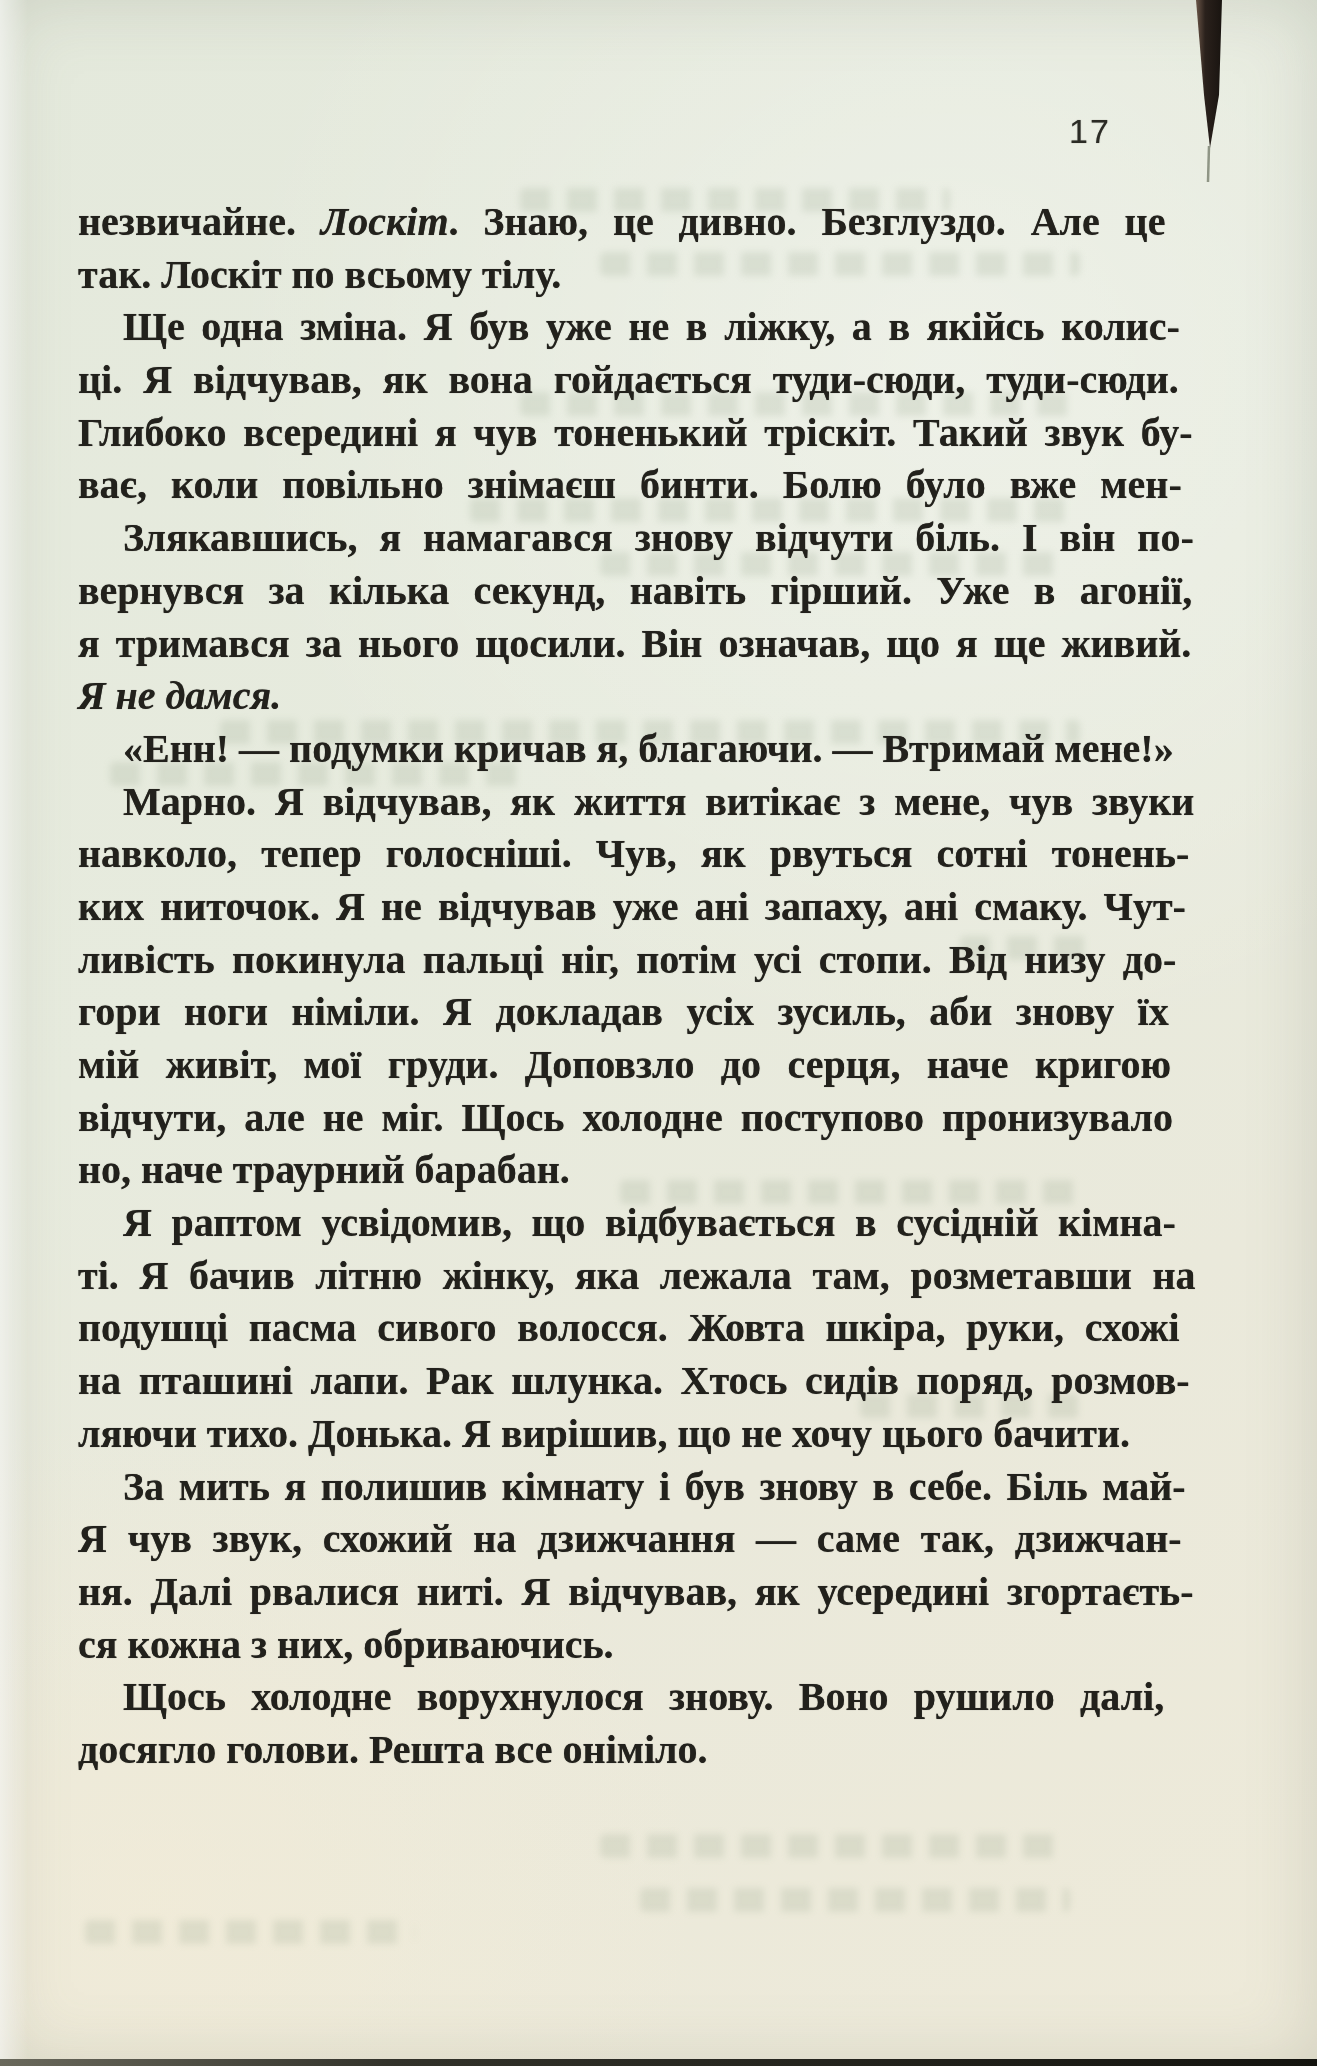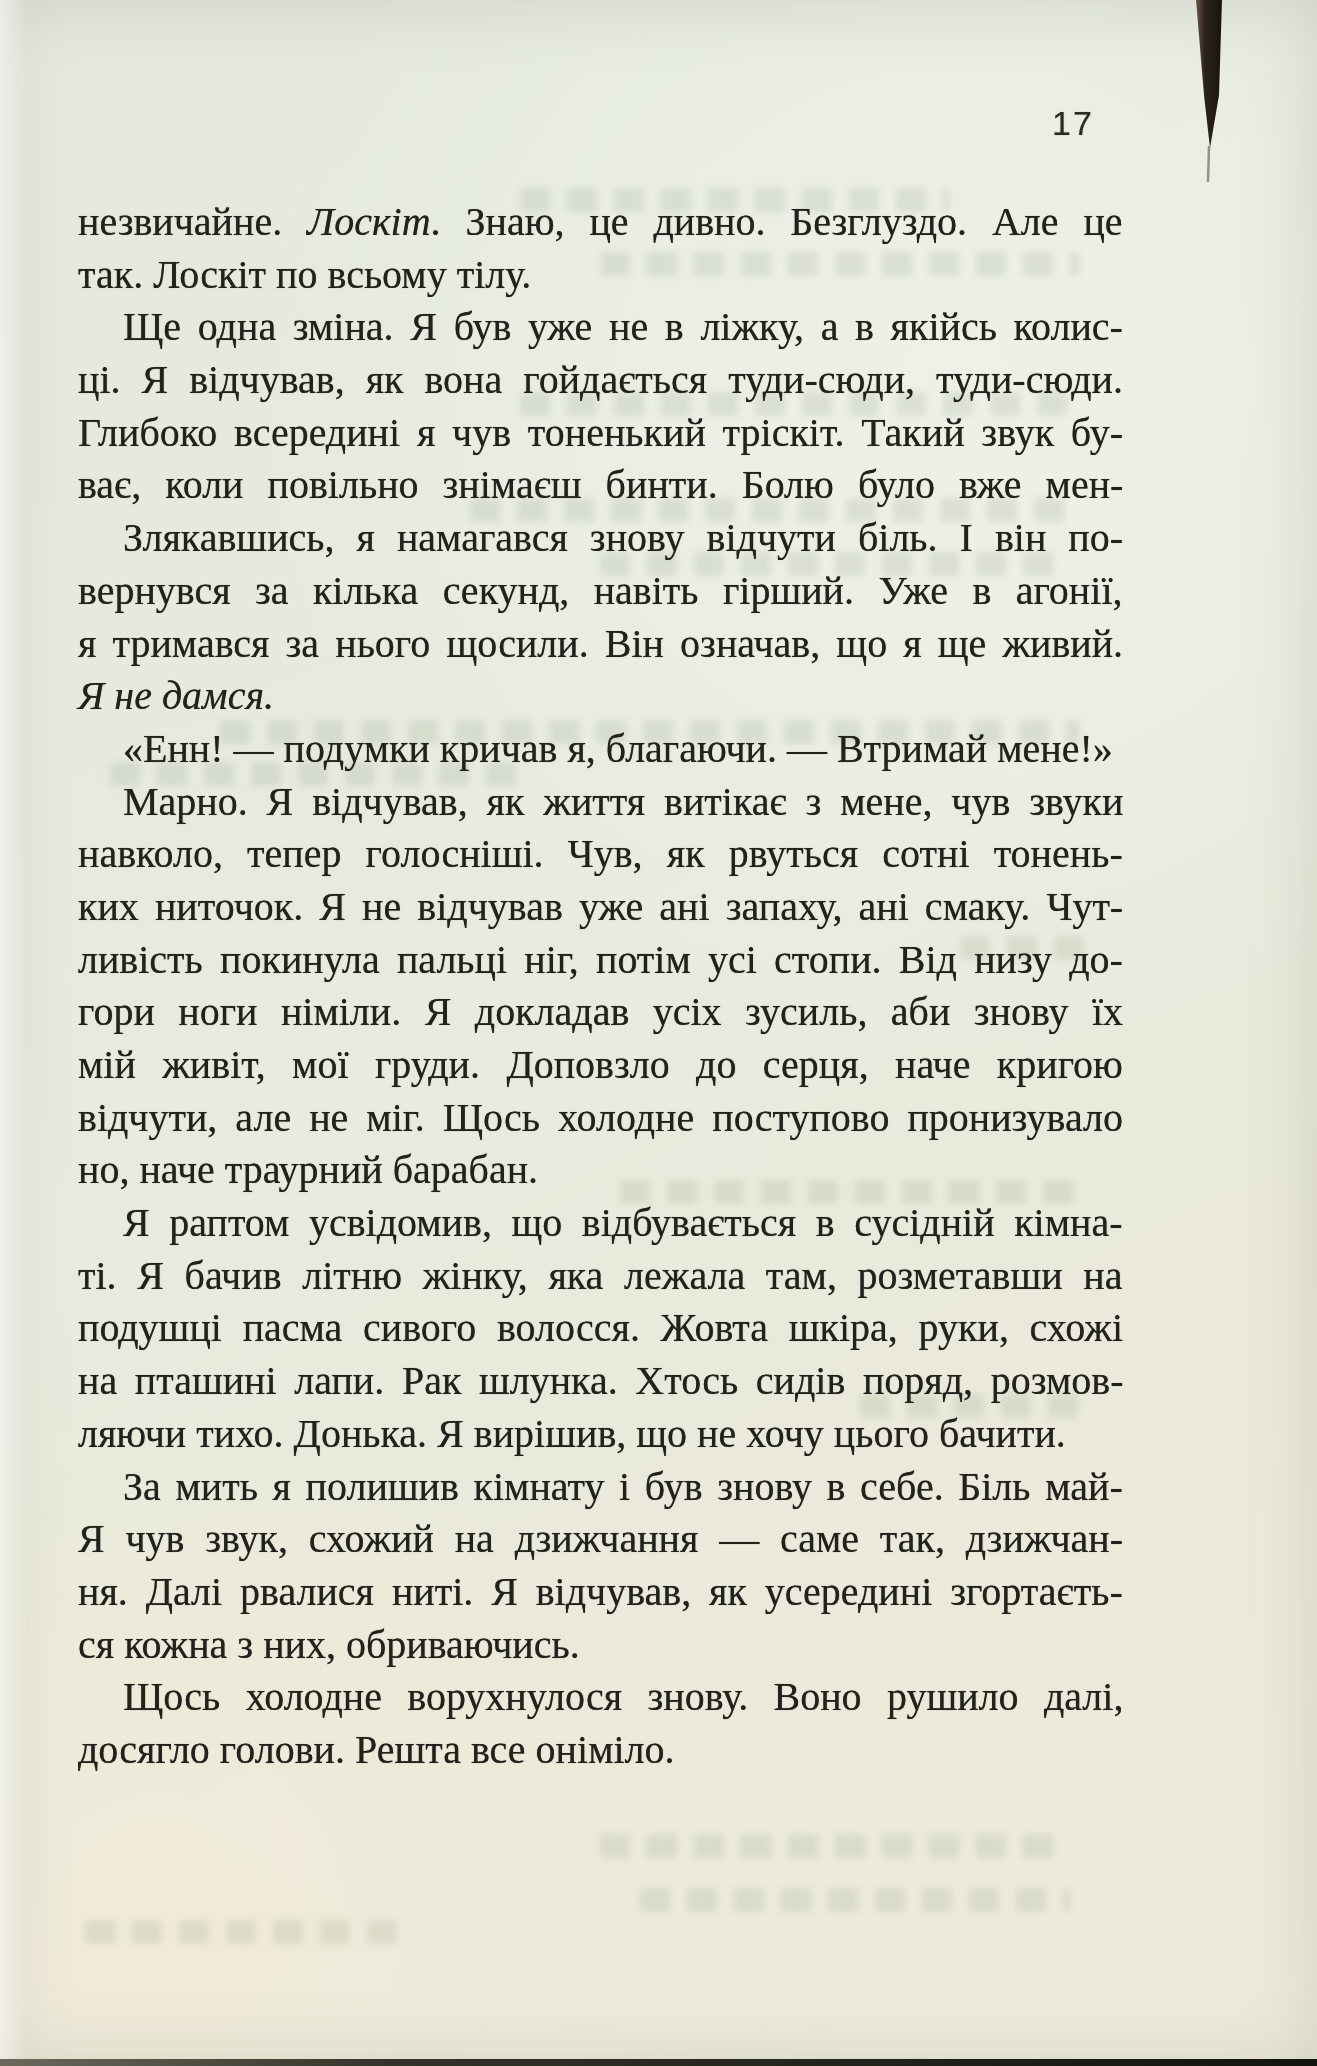--- a/index.html
+++ b/index.html
@@ -26,42 +26,43 @@
     content: "";
     position: absolute;
     left: 0; top: 0; bottom: 0;
     width: 28px;
     background: linear-gradient(90deg, rgba(255,255,255,0.55), rgba(255,255,255,0));
     pointer-events: none;
   }
   .page-number {
     position: absolute;
     left: 1052px;
-    top: 104px;
+    top: 112px;
     width: 76px;
+    text-align: center;
     font-family: "Liberation Sans", sans-serif;
     font-size: 34px;
     letter-spacing: 2px;
     color: #2b2b25;
     text-shadow: 0 0 1px rgba(43,43,37,0.5);
   }
   .body-text {
     position: absolute;
     left: 78px;
     top: 196px;
     width: 1045px;
   }
   .line {
     height: 52.7px;
     line-height: 52.7px;
     font-size: 40px;
     white-space: nowrap;
     text-shadow: 0 0 0.7px rgba(35,34,28,0.75);
   }
-  .line .fit { display: inline-block; white-space: nowrap; }
+  .line .fit { display: inline-block; white-space: nowrap; font-weight: bold; }
   .line.indent { padding-left: 45px; }
   .it { font-style: italic; }
   
   .ghost {
     position: absolute;
     height: 24px;
     border-radius: 5px;
     background: repeating-linear-gradient(90deg,
       rgba(148,164,138,0.55) 0px, rgba(148,164,138,0.55) 30px,
       rgba(148,164,138,0) 30px, rgba(148,164,138,0) 47px);

